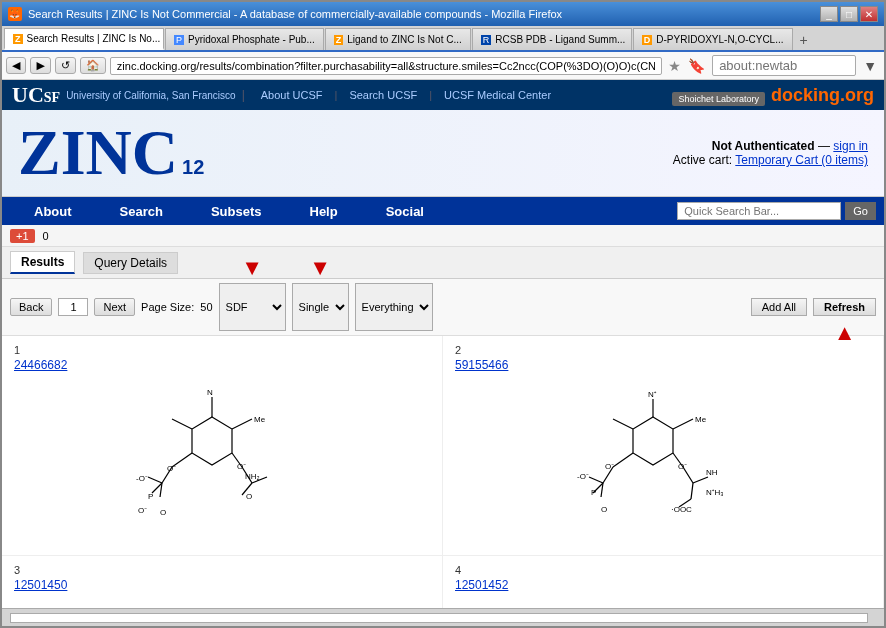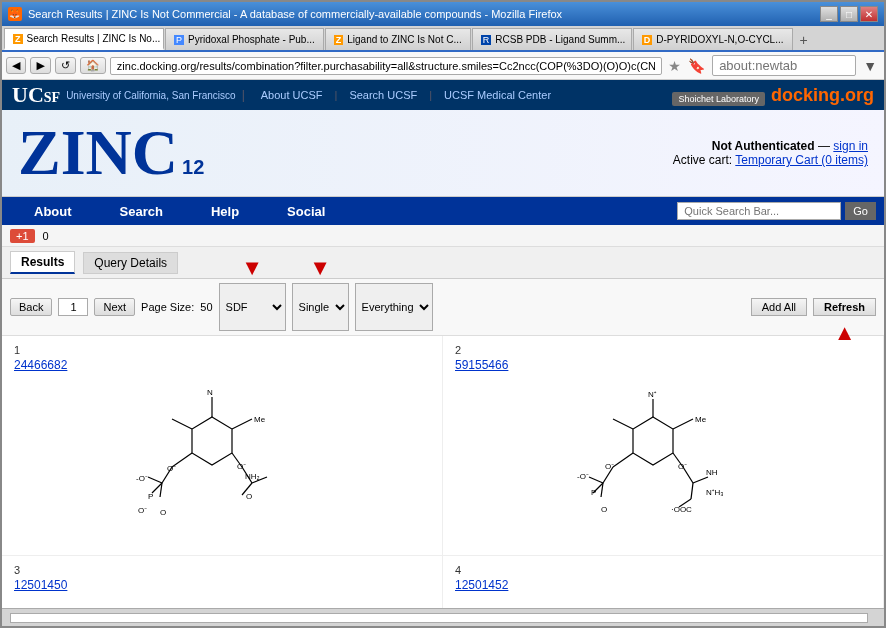--- a/index.html
+++ b/index.html
@@ -176,20 +176,21 @@
         <div>
           <span>Active cart:</span>
           <span style="color:#0033cc;cursor:pointer;text-decoration:underline;">Temporary Cart (0 items)</span>
         </div>
       </div>
     </div>
 
     <div class="main-nav">
       <a>About</a>
       <a>Search</a>
+      <a>Subsets</a>
       <a>Help</a>
       <a>Social</a>
       <div class="search-bar-area">
         <input class="quick-search" type="text" placeholder="Quick Search Bar..." style="">
         <button class="go-btn">Go</button>
       </div>
     </div>
 
     <div class="gplus-bar">
       <button class="gplus-btn">+1</button>

